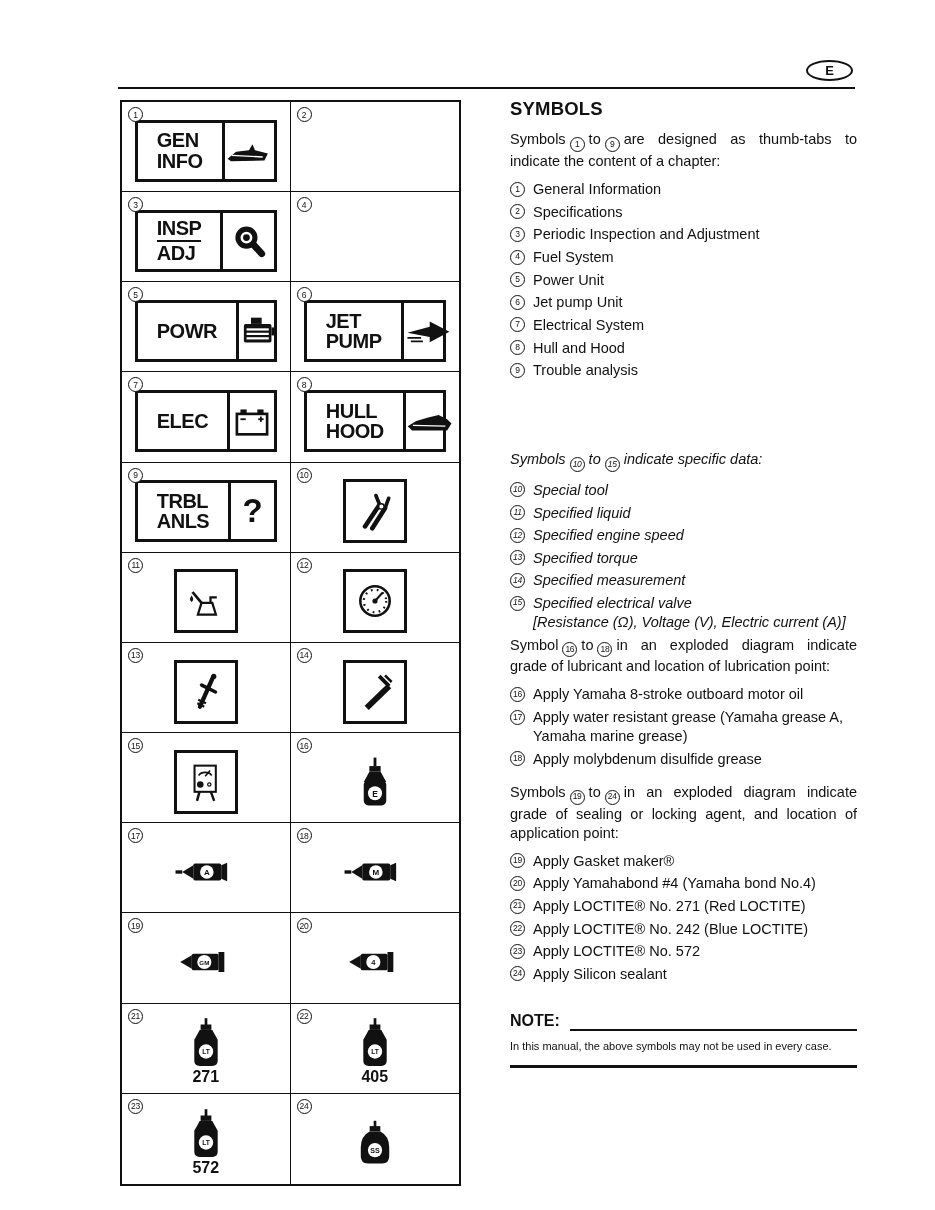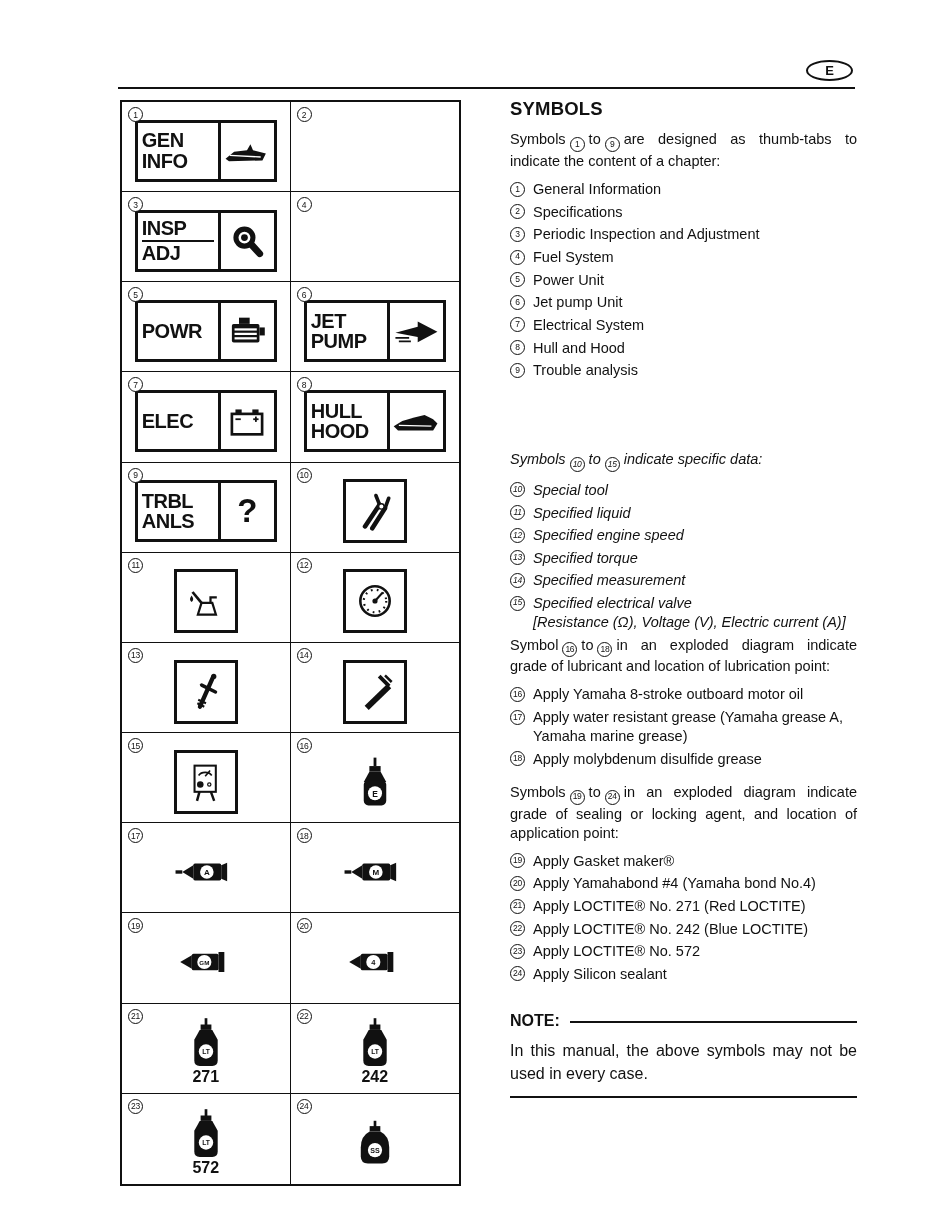--- a/index.html
+++ b/index.html
@@ -36,21 +36,21 @@
     font-size:8.5px; letter-spacing:-0.3px; font-weight:400; background:#fff;
   }
   .cellnum { position:absolute; top:5px; left:6px; }
 
   .tab {
     display:flex; align-items:stretch; border:3px solid #111; background:#fff;
     height:62px; width:142px; margin-top:8px;
   }
   .tab-label {
     flex:1; display:flex; flex-direction:column; justify-content:center;
-    padding:0 4px; font-weight:bold; font-size:20px; line-height:1.02; letter-spacing:-0.5px;border-radius:23px;
+    padding:0 19px; font-weight:bold; font-size:20px; line-height:1.02; letter-spacing:-0.5px;border-radius:23px;
   }
   .tab-label span { display:block; }
   .tab.split .tab-label span:first-child { border-bottom:2.5px solid #111; padding-bottom:1px; margin-bottom:1px; }
   .tab-icon {
     border-left:3px solid #111; width:56px;
     display:flex; align-items:center; justify-content:center;
   }
   .qmark { font-size:33px; font-weight:bold; }
 
   .iconbox {
@@ -68,23 +68,23 @@
   .para { text-align:justify; margin-bottom:9px; }
   .inline-circ { margin:0 4px; vertical-align:-2.5px; }
   .list { list-style:none; }
   .list li { display:flex; gap:8px; margin:3.5px 0; align-items:flex-start; }
   .list .circ { margin-top:1.5px; }
   .li-label { flex:1; }
   .sec-2 { margin-top:70px;font-style:italic; }
   .sec-3 { }
   .sec-4 { margin-top:14px; }
   .note { margin-top:26px; }
-  .note-head { display:flex; align-items:center; gap:10px; font-size:16px; font-weight:bold; }
+  .note-head { display:flex; align-items:flex-end; gap:10px; font-size:16px; font-weight:bold; }
   .note-line { flex:1; height:2.5px; background:#111; margin-top:3px; }
-  .note-text { margin-top:8px; text-align:justify; font-size:16px; line-height:1.45; }
+  .note-text { margin-top:8px; text-align:justify; font-size:11px; line-height:1.45; }
   .bottom-rule { margin-top:10px; height:2.5px; background:#111; }
 </style>
 </head>
 <body>
 
 <div class="page">
 
   <div class="lang-badge">
     <span>E</span>
   </div>
@@ -375,21 +375,21 @@
     <div class="cell">
       <span class="circ cellnum">22</span>
       <div class="bare">
         <svg width="36" height="49" viewBox="0 0 40 54">
             <rect x="18.5" y="0" width="3" height="8" fill="#111"></rect>
             <rect x="14" y="7" width="12" height="6" fill="#111"></rect>
             <path d="M13 13 h14 l6 11 v23 q0 6 -6 6 h-14 q-6 0 -6 -6 v-23 z" fill="#111"></path>
             <circle cx="20" cy="37" r="8" fill="#fff"></circle>
             <text x="20" y="40" text-anchor="middle" font-size="7.5" font-weight="bold" fill="#111">LT</text>
           </svg>
-        <span class="caption">242</span>
+        <span class="caption">405</span>
       </div>
     </div>
 
     <div class="cell">
       <span class="circ cellnum">23</span>
       <div class="bare">
         <svg width="36" height="49" viewBox="0 0 40 54">
             <rect x="18.5" y="0" width="3" height="8" fill="#111"></rect>
             <rect x="14" y="7" width="12" height="6" fill="#111"></rect>
             <path d="M13 13 h14 l6 11 v23 q0 6 -6 6 h-14 q-6 0 -6 -6 v-23 z" fill="#111"></path>

